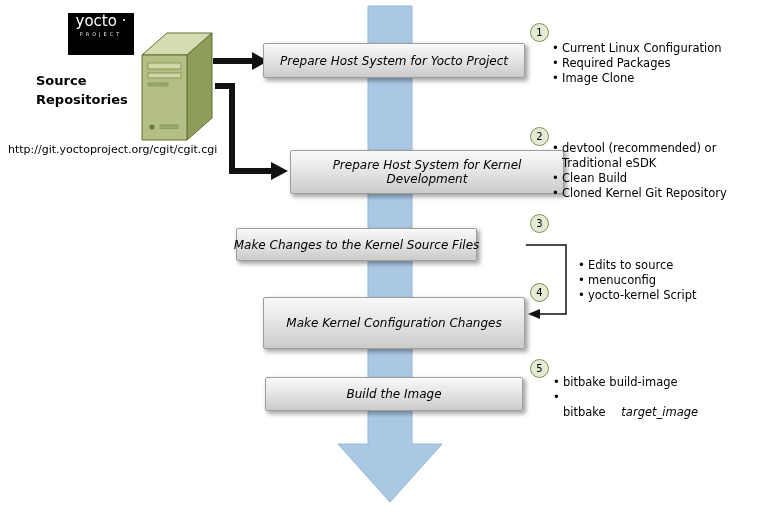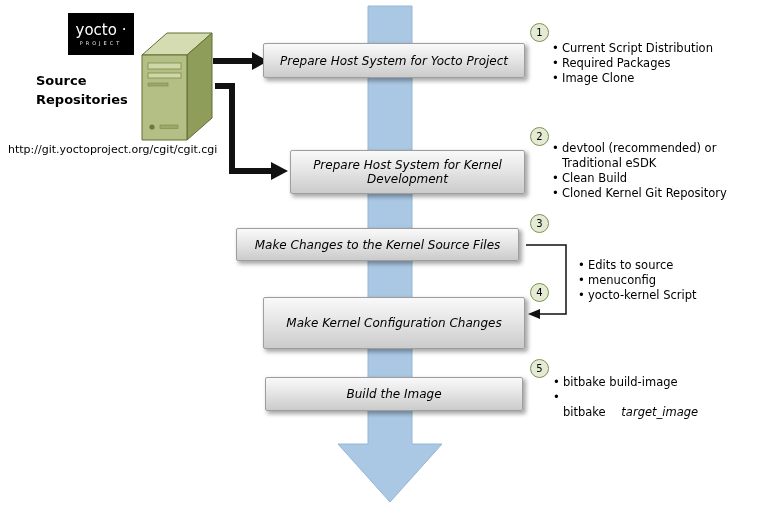--- a/index.html
+++ b/index.html
@@ -7,21 +7,20 @@
     position:relative; width:769px; height:517px; background:#ffffff;
     font-family:"DejaVu Sans", "Liberation Sans", sans-serif; overflow:hidden;
     color:#000;
   }
   .layer { position:absolute; left:0; top:0; }
 
   
   .logo {
     position:absolute; left:68px; top:13px; width:66px; height:42px;
     background:#000; display:flex; flex-direction:column; align-items:center;
-    justify-content:center;
   }
   .logo-brand { color:#fff; font-size:15px; line-height:17px; }
   .logo-sub { color:#e8e8e8; font-size:5px; letter-spacing:3px; margin-top:1px; }
 
   
   .src-title {
     position:absolute; left:36px; top:71px; width:110px;
     font-size:13px; font-weight:bold; line-height:19px;
   }
   .src-url {
@@ -35,22 +34,22 @@
   .stepbox {
     position:absolute; z-index:2;
     background:linear-gradient(to bottom, #f9f9f9 0%, #e6e6e6 45%, #cbcbcb 100%);
     border:1px solid #9e9e9e; border-radius:2px;
     box-shadow:2.5px 2.5px 4px rgba(0,0,0,0.35);
     display:flex; align-items:center; justify-content:center;
     text-align:center; font-size:12px; padding:0 4px; box-sizing:border-box;font-style:italic;
   }
   .nowrap span { white-space:nowrap; }
   .box1 { left:263px; top:43px;  width:262px; height:35px; }
-  .box2 { left:290px; top:150px; width:235px; height:44px; }
-  .box3 { left:236px; top:228px; width:283px; height:33px; }
+  .box2 { left:290px; top:150px; width:274px; height:44px; }
+  .box3 { left:236px; top:228px; width:241px; height:33px; }
   .box4 { left:263px; top:297px; width:262px; height:52px; }
   .box5 { left:265px; top:377px; width:258px; height:34px;align-items:center; }
 
   
   .stepnum {
     position:absolute; z-index:2; width:17px; height:17px; border-radius:50%;
     background:#e4ebd5; border:1px solid #7e9150;
     display:flex; align-items:center; justify-content:center;
     font-size:10px; line-height:1;
   }
@@ -133,21 +132,21 @@
     <span>Build the Image</span>
   </div>
 
   <div class="stepnum num1">1</div>
   <div class="stepnum num2">2</div>
   <div class="stepnum num3">3</div>
   <div class="stepnum num4">4</div>
   <div class="stepnum num5">5</div>
 
   <ul class="bullets list1">
-    <li>Current Script Distribution</li>
+    <li>Current Linux Configuration</li>
     <li>Required Packages</li>
     <li>Image Clone</li>
   </ul>
 
   <ul class="bullets list2">
     <li>devtool (recommended) or
 Traditional eSDK</li>
     <li>Clean Build</li>
     <li>Cloned Kernel Git Repository</li>
   </ul>

